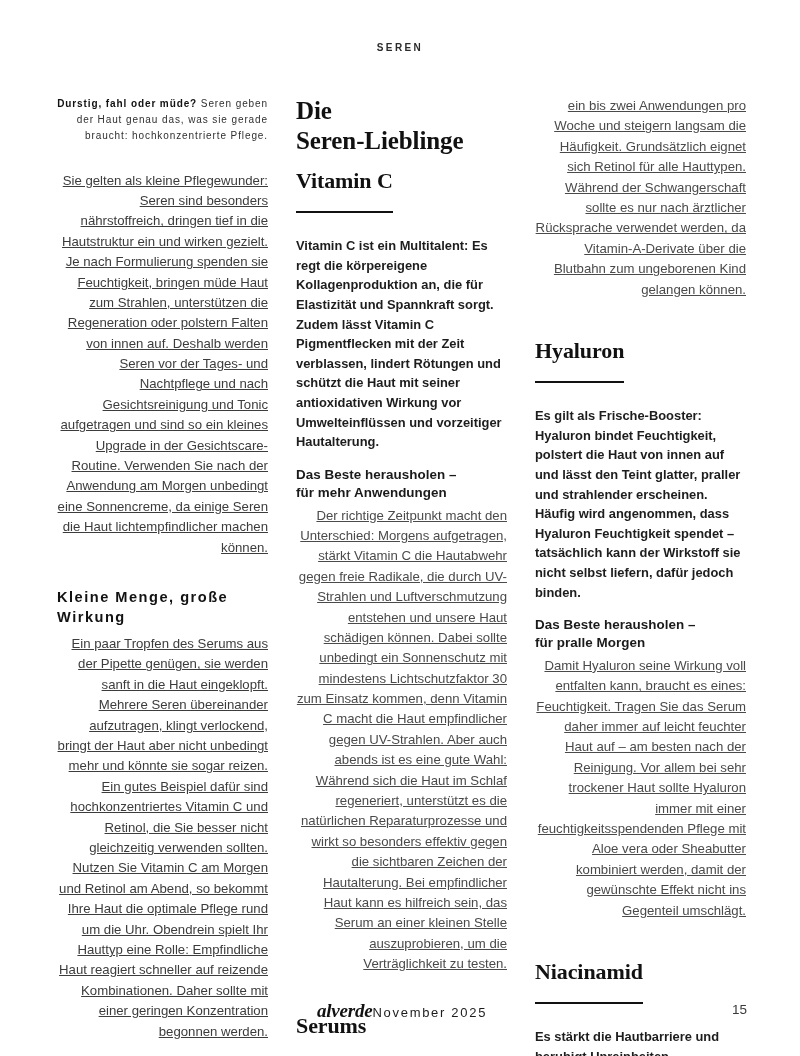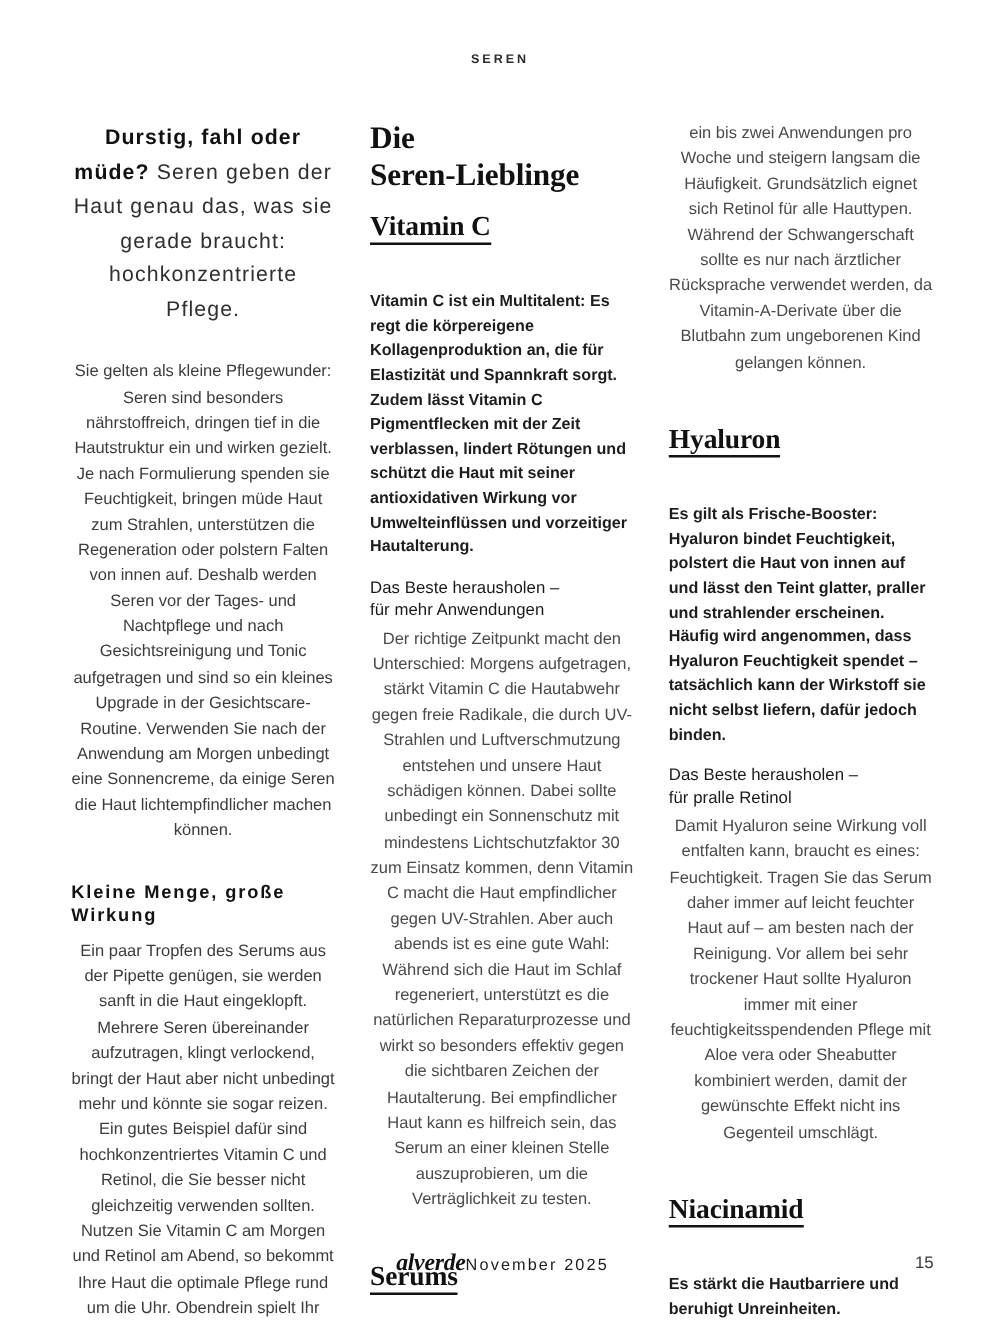--- a/index.html
+++ b/index.html
@@ -47,39 +47,40 @@
     display: flex;
     gap: 28px;
   }
   .col {
     width: 211px;
     position: relative;
   }
 
   
   .lead {
-    font-size: 17px;
+    font-size: 10px;
     line-height: 1.62;
     letter-spacing: 0.9px;
     color: #2f2f2f;
     margin: 0 0 26px 0;
-    text-align: center;
+    text-align: right;
   }
   .lead b {
     font-weight: bold;
     color: #111;
   }
 
   p.body {
     font-size: 13.2px;
     line-height: 1.545;
     color: #4a4a4a;
     margin: 0 0 13px 0;
-    text-align: center;
+    text-align: right;
     hyphens: manual;
+    text-decoration: underline;
   }
   p.body:last-child { margin-bottom: 0; }
 
   p.body-dark {
     color: #3c3c3c;
   }
 
   p.intro-bold {
     font-size: 12.9px;
     line-height: 1.52;
@@ -93,21 +94,21 @@
     line-height: 1.34;
     font-weight: bold;
     letter-spacing: 1.5px;
     color: #121212;
     margin: 0 0 7px 0;
   }
 
   h3.sub {
     font-size: 13.4px;
     line-height: 1.33;
-    font-weight: normal;
+    font-weight: bold;
     color: #1a1a1a;
     margin: 0 0 4px 0;
     letter-spacing: 0.05px;
   }
 
   h1.display {
     font-family: "Liberation Serif", serif;
     font-size: 25px;
     line-height: 1.18;
     font-weight: bold;
@@ -115,24 +116,24 @@
     margin: 0 0 14px 0;
     letter-spacing: -0.1px;
   }
 
   h2.ingredient {
     font-family: "Liberation Serif", serif;
     font-size: 22px;
     line-height: 1.1;
     font-weight: bold;
     color: #111;
-    margin: 0 0 24px 0;
+    margin: 0 0 12px 0;
     display: inline-block;
     border-bottom: 2px solid #111;
-    padding-bottom: 1px;
+    padding-bottom: 18px;
     letter-spacing: -0.1px;
   }
   .ingredient-wrap { margin-bottom: 11px; }
 
   .spacer-lg { height: 26px; }
   .spacer-md { height: 17px; }
 
   
   .footer {
     position: absolute;
@@ -228,21 +229,21 @@
       <div class="spacer-lg"></div>
 
       <div class="ingredient-wrap">
         <h2 class="ingredient">Hyaluron</h2>
       </div>
 
       <p class="intro-bold">Es gilt als Frische-Booster: Hyaluron bindet Feuchtigkeit, polstert die Haut von innen auf und lässt den Teint glatter, praller und strahlender erscheinen. Häufig wird angenommen, dass Hyaluron Feuchtigkeit spendet – tatsächlich kann der Wirkstoff sie nicht selbst liefern, dafür jedoch binden.</p>
 
       <h3 class="sub">
         <span>Das Beste herausholen –</span><br>
-        <span>für pralle Retinol</span>
+        <span>für pralle Morgen</span>
       </h3>
 
       <p class="body">Damit Hyaluron seine Wirkung voll entfalten kann, braucht es eines: Feuchtigkeit. Tragen Sie das Serum daher immer auf leicht feuchter Haut auf – am besten nach der Reinigung. Vor allem bei sehr trockener Haut sollte Hyaluron immer mit einer feuchtigkeitsspendenden Pflege mit Aloe vera oder Sheabutter kombiniert werden, damit der gewünschte Effekt nicht ins Gegenteil umschlägt.</p>
 
       <div class="spacer-lg"></div>
 
       <div class="ingredient-wrap">
         <h2 class="ingredient">Niacinamid</h2>
       </div>
 

